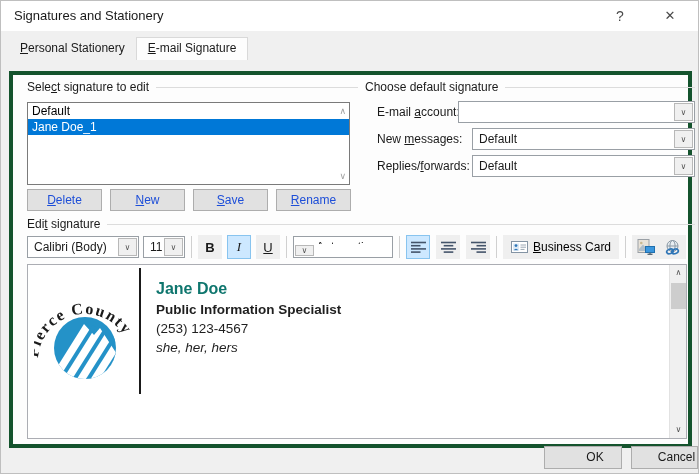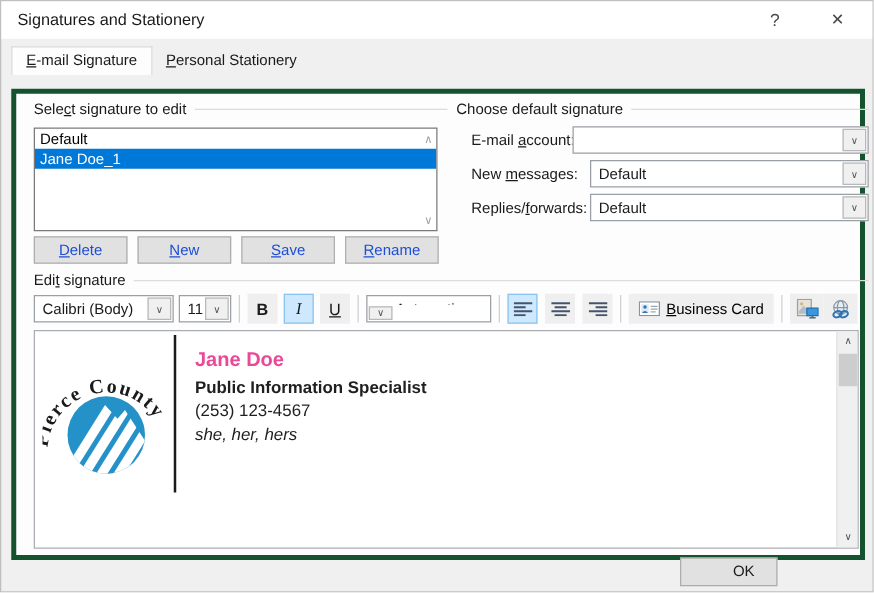--- a/index.html
+++ b/index.html
@@ -53,21 +53,21 @@
   .btn-italic { font-family:"Liberation Serif",serif; font-style:italic; }
   .btn-underline { text-decoration:underline; }
   .bizcard { height:24px; display:flex; align-items:center; gap:5px; padding:0 7px; border:1px solid transparent; font-size:12px; white-space:nowrap; flex:none; }
   .iconbtn { width:27px; height:24px; display:flex; align-items:center; justify-content:center; border:1px solid transparent; flex:none; }
 
   
   .editbox { position:absolute; left:14px; top:189px; width:660px; height:175px; background:#fff; border:1px solid #abadb3; overflow:hidden; }
   .sig-logo { position:absolute; left:6px; top:6px; }
   .sig-divider { position:absolute; left:111px; top:3px; width:2px; height:126px; background:#1a1a1a; }
   .sig-text { position:absolute; left:128px; top:13px; line-height:19px; font-size:13.5px; color:#1f1f1f; }
-  .sig-name { font-size:16px; font-weight:bold; color:#ec4899; line-height:22px; }
+  .sig-name { font-size:16px; font-weight:bold; color:#0f766e; line-height:22px; }
   .sig-title { font-weight:bold; }
   .sig-pronouns { font-style:italic; }
 
   
   .vscroll { position:absolute; right:0; top:0; width:17px; height:100%; background:#f0f0f0; border-left:1px solid #e2e2e2; }
   .vs-arrow { position:absolute; left:0; width:17px; height:16px; text-align:center; font-size:8px; color:#505050; line-height:15px; }
   .vs-up { top:0; } .vs-down { bottom:0; }
   .vs-thumb { position:absolute; left:1px; top:18px; width:15px; height:26px; background:#cdcdcd; }
 
   
@@ -80,22 +80,22 @@
 
 <div class="dialog">
 
   <div class="titlebar">
     <span class="title">Signatures and Stationery</span>
     <span class="cap-btn cap-help">?</span>
     <span class="cap-btn cap-close">✕</span>
   </div>
 
   <div class="tabstrip">
+    <div class="tab"><span></span><span class="u">P</span><span>ersonal Stationery</span></div>
     <div class="tab active"><span></span><span class="u">E</span><span>-mail Signature</span></div>
-    <div class="tab"><span></span><span class="u">P</span><span>ersonal Stationery</span></div>
   </div>
 
   <div class="page">
 
     <div class="grouphead" style="left:14px; top:5px; width:331px;">
       <span><span>Sele</span><span class="u">c</span><span>t signature to edit</span></span>
     </div>
 
     <div class="listbox">
       <div class="listitem">Default</div>
@@ -253,14 +253,15 @@
       <div class="vscroll">
         <span class="vs-arrow vs-up">∧</span>
         <span class="vs-thumb"></span>
         <span class="vs-arrow vs-down">∨</span>
       </div>
     </div>
 
   </div>
 
   <button class="footbtn btn-ok">OK</button>
+  <button class="footbtn btn-cancel">Cancel</button>
 
 </div>
 
 </body></html>

